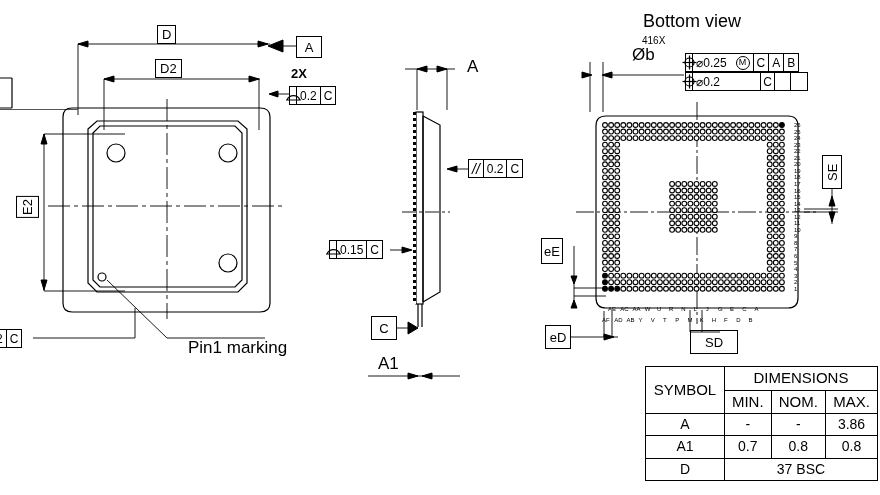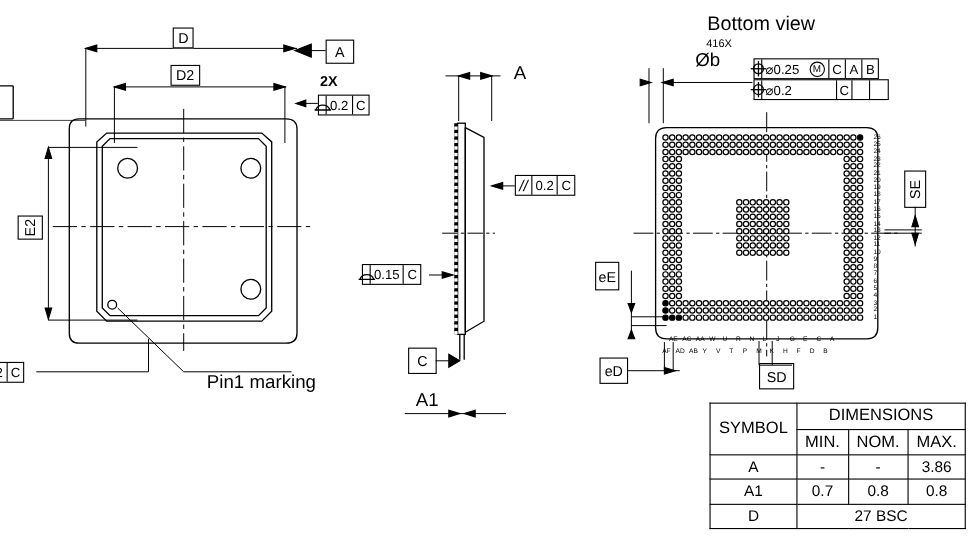--- a/index.html
+++ b/index.html
@@ -748,21 +748,21 @@
 
   <div class="boxed rot" style="left:822px;top:155px;width:20px;height:34px;">SE</div>
   <svg style="left:824px;top:188px;width:30px;height:40px;">
     <line class="st-thin" x1="8" y1="0" x2="8" y2="36"></line>
     <polygon class="st-f" points="8,8 5,18 11,18"></polygon>
     <polygon class="st-f" points="8,34 5,24 11,24"></polygon>
     <line class="st-thin" x1="-20" y1="21" x2="14" y2="21"></line>
     <line class="st-thin" x1="-20" y1="24" x2="14" y2="24"></line>
   </svg>
 
-  <div class="boxed" style="left:690px;top:330px;width:32px;height:24px;">SD</div>
+  <div class="boxed" style="left:690px;top:330px;width:48px;height:24px;">SD</div>
   <svg style="left:660px;top:318px;width:120px;height:22px;">
     <line class="st-thin" x1="30" y1="14" x2="60" y2="14"></line>
     <line class="st-thin" x1="30" y1="-8" x2="30" y2="14"></line>
     <line class="st-thin" x1="42" y1="-8" x2="42" y2="14"></line>
   </svg>
 
   <table id="dimtable" style="left:645px;top:366px;width:233px;">
     <thead>
       <tr>
         <th class="hdr" rowspan="2">SYMBOL</th>
@@ -782,18 +782,18 @@
           <td>3.86</td>
         </tr>
         <tr>
           <td>A1</td>
           <td>0.7</td>
           <td>0.8</td>
           <td>0.8</td>
         </tr>
         <tr>
           <td>D</td>
-          <td colspan="3">27 BSC</td>
+          <td colspan="3">37 BSC</td>
         </tr>
       </tbody>
   </table>
 
 </div>
 
 </body></html>

